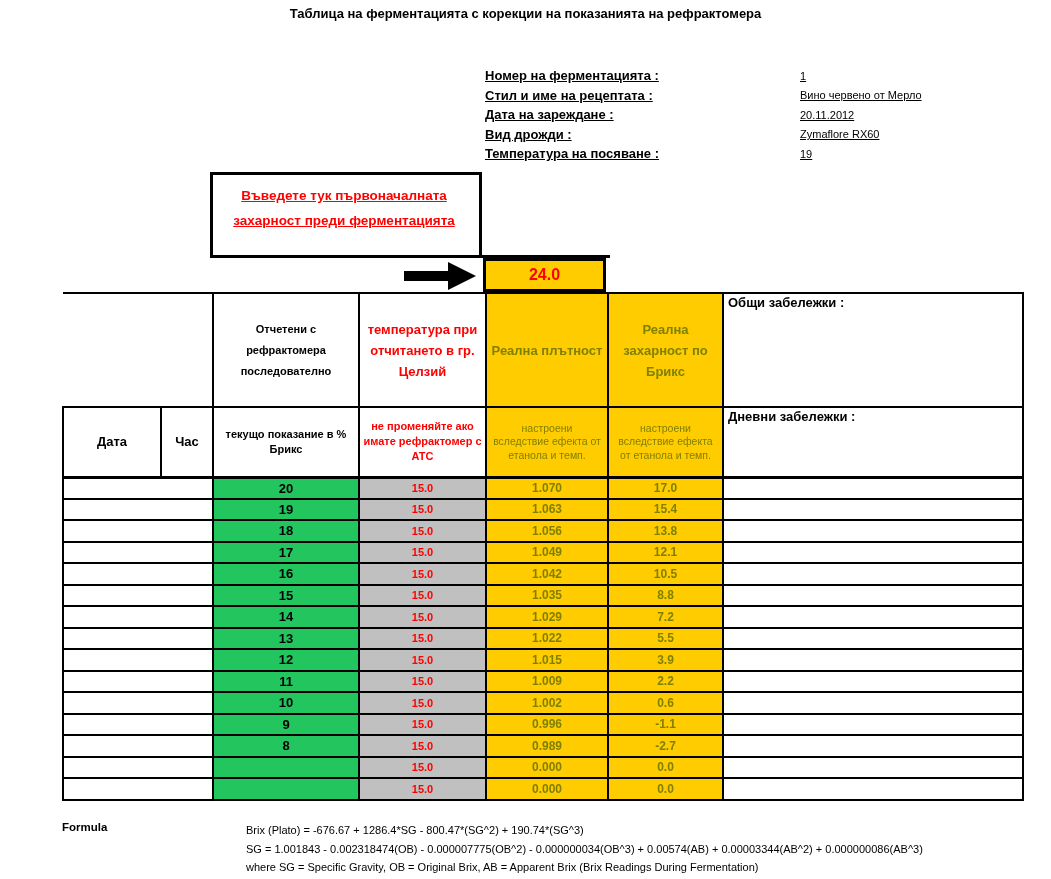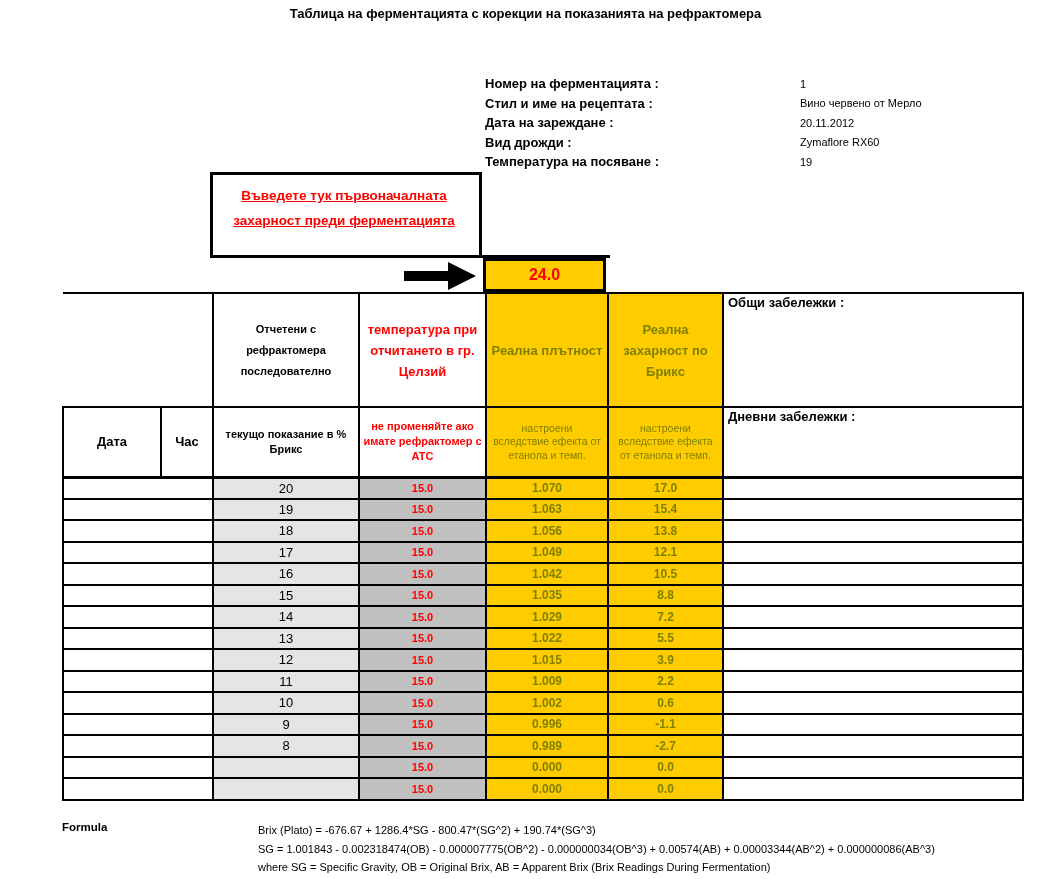--- a/index.html
+++ b/index.html
@@ -22,22 +22,23 @@
     top: 6px; left: 0;
     width: 1051px;
     text-align: center;
     font-size: 13px;
     font-weight: bold;
   }
 
   
   .info {
     position: absolute;
-    top: 74px; left: 485px;
+    top: 66px; left: 485px;
     width: 520px;
+    text-decoration: underline;
   }
   .info-row { display: flex; height: 19.5px; align-items: center; }
   .info-label { width: 315px; font-size: 13px; font-weight: bold; }
   .info-value { font-size: 11px; }
 
   
   .red-box {
     position: absolute;
     left: 210px; top: 172px;
     width: 272px; height: 86px;
@@ -114,37 +115,37 @@
   .sub-black { font-size: 11px; font-weight: bold; line-height: 15px; }
   .sub-red   { font-size: 11px; font-weight: bold; line-height: 15px; color: #FF0000; }
   .sub-olive {
     background: #FFCC00; color: #808000;
     font-size: 10.5px; font-weight: normal; line-height: 13.5px;
     padding: 0 6px !important;
   }
   .hdr-date, .hdr-time { font-size: 13px; font-weight: bold; }
 
   .cell-datetime { background: #fff; }
-  .cell-brix  { background: #e5e5e5; font-size: 13px; font-weight: normal; }
+  .cell-brix  { background: #22c55e; font-size: 13px; font-weight: bold; }
   .cell-temp  { background: #C0C0C0; color: #FF0000; font-size: 11px; font-weight: bold; }
   .cell-density, .cell-sugar {
     background: #FFCC00; color: #808000;
     font-size: 12px; font-weight: bold;
   }
   .cell-note { background: #fff; }
 
   
   .formula-label {
     position: absolute;
     left: 62px; top: 821px;
     font-size: 11.5px; font-weight: bold;
   }
   .formula-lines {
     position: absolute;
-    left: 258px; top: 821px;
+    left: 246px; top: 821px;
     font-size: 11px;
     line-height: 18.5px;
     white-space: nowrap;
   }
 </style>
 </head>
 <body>
 
 <div class="canvas">
 

